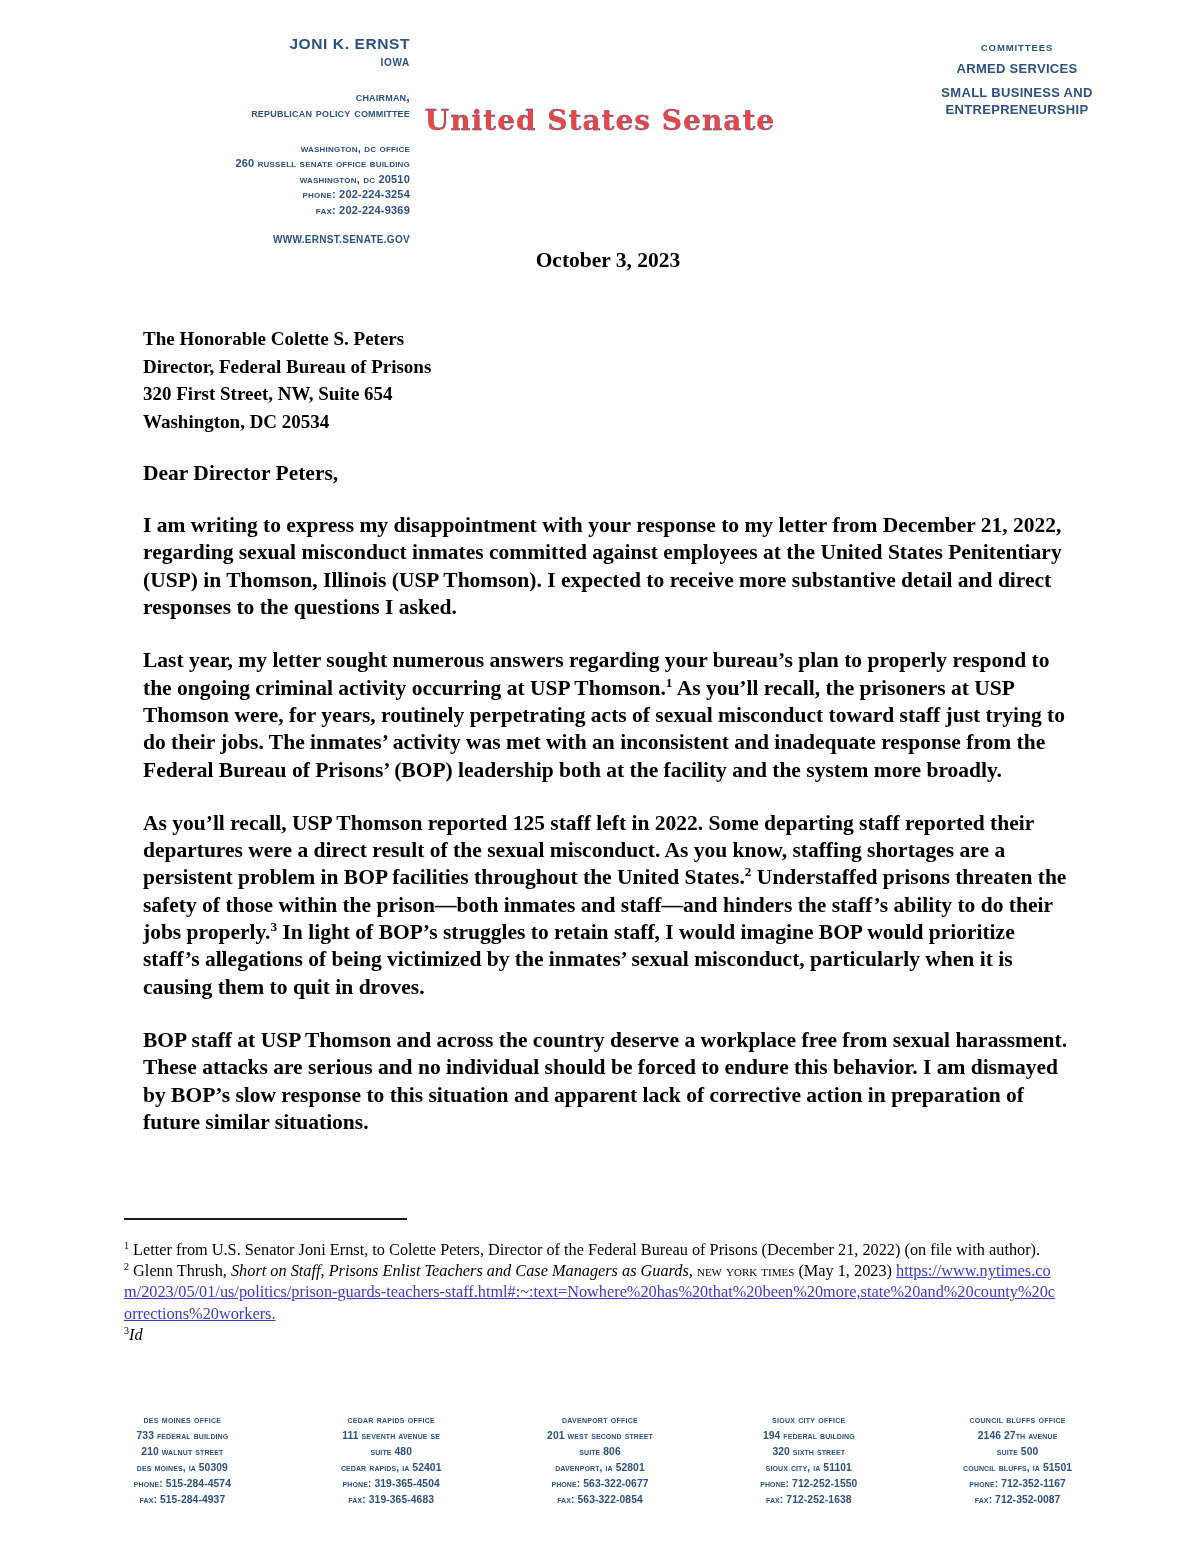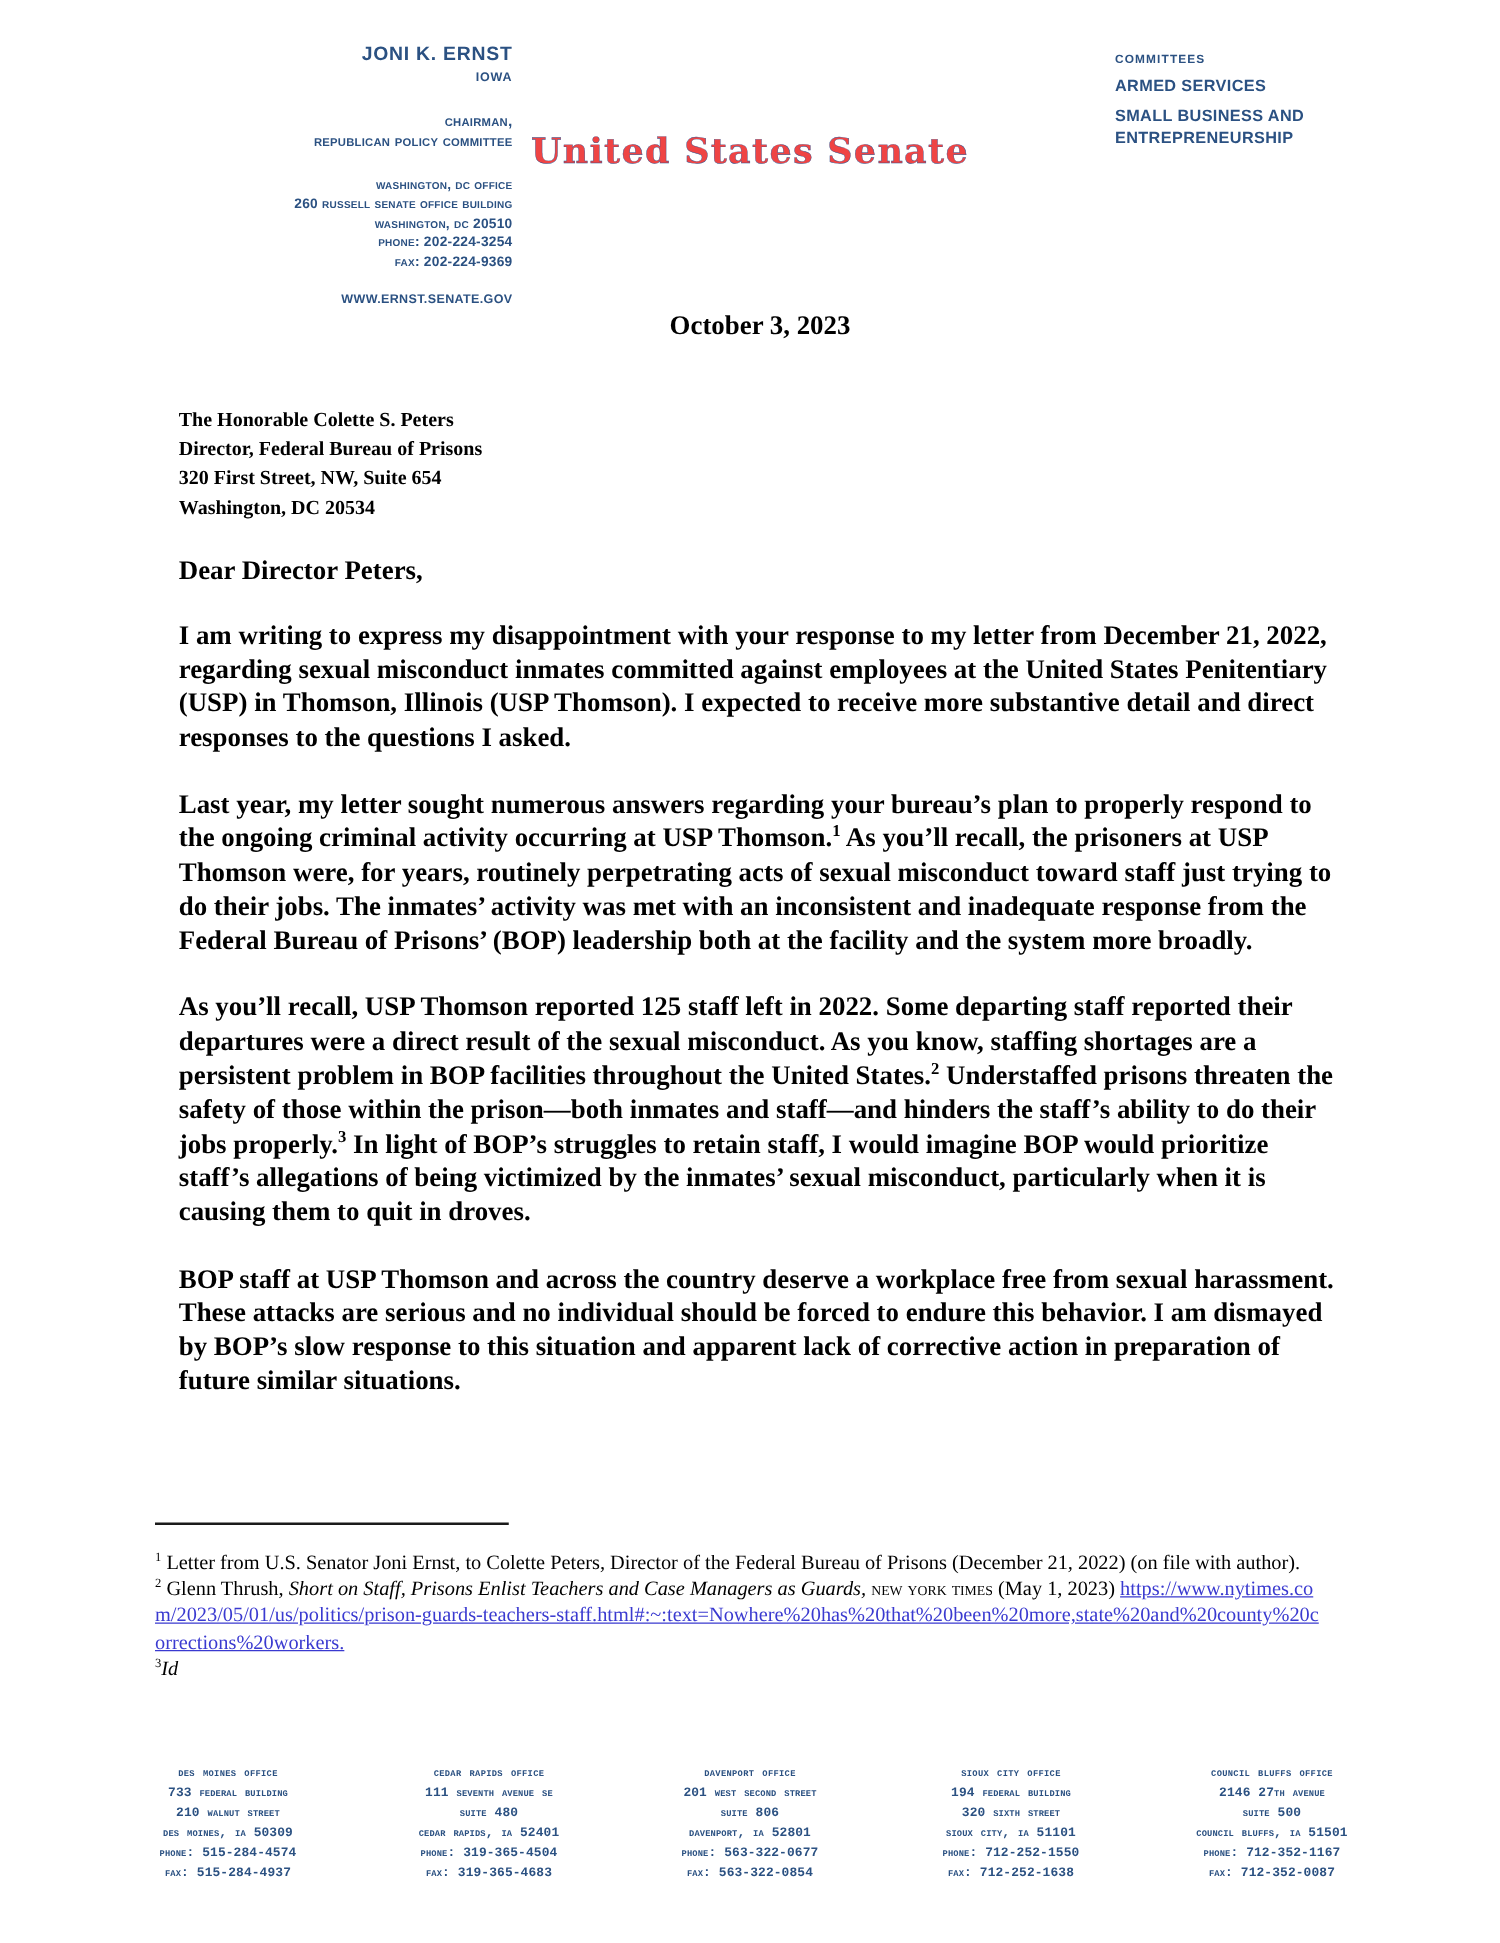--- a/index.html
+++ b/index.html
@@ -77,20 +77,21 @@
     color: #ef4444;
     letter-spacing: 1px;
     -webkit-text-stroke: 0.3px #1b4f91;
   }
 
   .lh-right {
     position: absolute;
     right: 58px;
     top: 42px;
     width: 250px;
+    text-align: center;
     color: #2b5182;
     font-family: "Liberation Sans", sans-serif;
     font-weight: bold;
     line-height: 1.3;
   }
   .lh-comm-head {
     font-size: 9.5px;
     letter-spacing: 0.9px;
     text-transform: uppercase;
   }
@@ -108,21 +109,21 @@
     top: 248px;
     width: 930px;
     font-weight: bold;
   }
   .date-line {
     text-align: center;
     font-size: 21.5px;
     margin-bottom: 52px;
   }
   .recipient {
-    font-size: 16px;
+    font-size: 19px;
     line-height: 1.45;
     margin-bottom: 26px;
   }
   .salutation {
     font-size: 21.5px;
     margin-bottom: 26px;
   }
   .para {
     font-size: 21.5px;
     line-height: 1.27;
@@ -171,21 +172,21 @@
     top: 1412px;
     display: flex;
     justify-content: space-between;
     padding: 0 78px;
     box-sizing: border-box;
   }
   .office {
     flex: 1 1 0;
     text-align: center;
     color: #2b5182;
-    font-family: Liberation Mono, monospace;
+    font-family: Liberation Sans, sans-serif;
     font-weight: bold;
     font-size: 10.3px;
     line-height: 1.55;
     font-variant: small-caps;
     text-transform: lowercase;
     letter-spacing: 0.1px;
   }
   .office .ofc-name { letter-spacing: 0.25px; }
 </style>
 </head>

